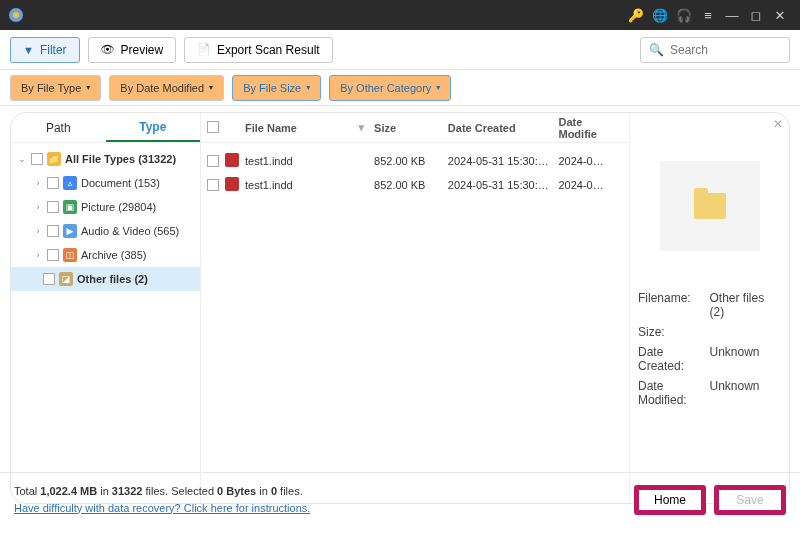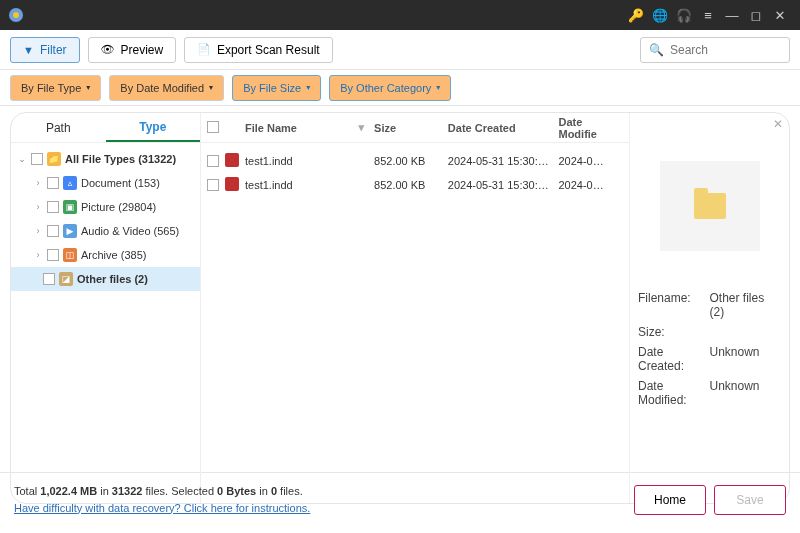--- a/index.html
+++ b/index.html
@@ -62,21 +62,21 @@
 .folder:before { content:""; position:absolute; top:-5px; left:0; width:14px; height:6px; background:#f2d272; border-radius:2px 2px 0 0;}
 .pmeta { display: grid; grid-template-columns: 1fr 1fr; row-gap: 6px; font-size: 12px; }
 .pmeta .k { color: #444; }
 .pmeta .v { color: #444; }
 
 
 .footer { height: 54px; border-top: 1px solid #e5e5e5; display: flex; align-items: center; padding: 0 14px; }
 .footer .stats { font-size: 11px; color: #333; line-height: 1.5; }
 .footer .stats a { color: #2d6fb8; text-decoration: underline; }
 .footer .spacer { flex: 1; }
-.footer .fbtn2 { width: 72px; height: 30px; border: 1px solid #be185d; border-radius: 3px; background: #fff; font-size: 12px; cursor: pointer; margin-left: 8px; }
+.footer .fbtn2 { width: 72px; height: 30px; border: 5px solid #be185d; border-radius: 3px; background: #fff; font-size: 12px; cursor: pointer; margin-left: 8px; }
 .footer .fbtn2:disabled { color: #bbb; }
 b { font-weight: 700; }
 </style>
 </head>
 <body>
 
 <div class="titlebar">
   <svg class="logo" viewBox="0 0 16 16">
       <circle cx="8" cy="8" r="7" fill="#6aa0d8"></circle>
       <circle cx="8" cy="8" r="3" fill="#f4c430"></circle>

